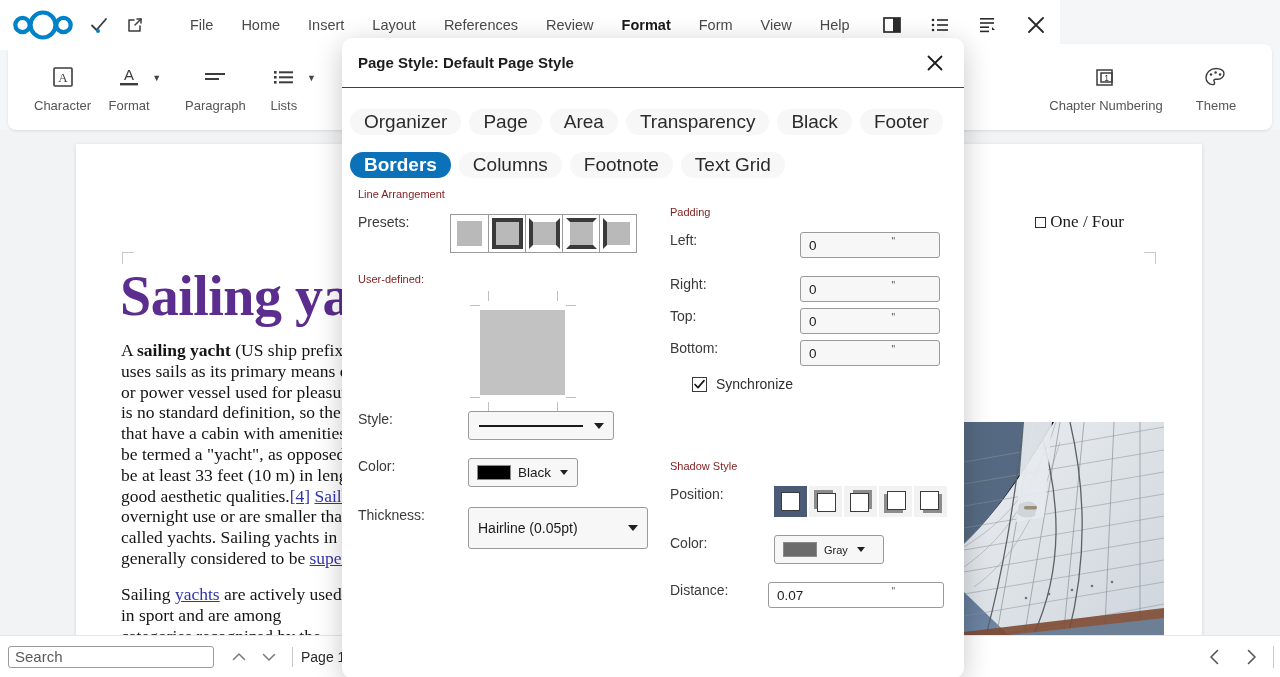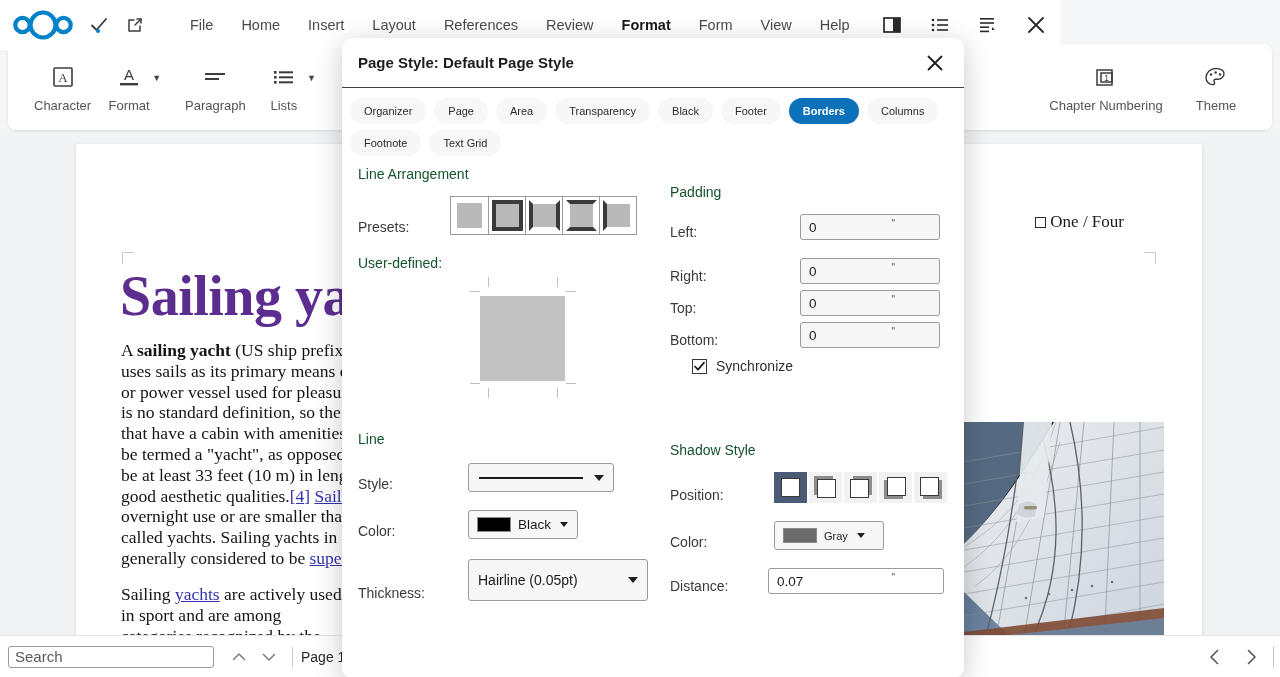--- a/index.html
+++ b/index.html
@@ -122,31 +122,32 @@
   .dlg-close {
     position: absolute; right: 14px; top: 10px; width: 30px; height: 30px;
     display: flex; align-items: center; justify-content: center;
     color: #1c1c1c; cursor: pointer; border-radius: 50%;
   }
 
   .dlg-tabs { padding: 10px 8px 4px 8px; display: flex; flex-wrap: wrap; gap: 6px 8px; }
   .tab {
     height: 26px; padding: 0 14px; border-radius: 13px;
     display: flex; align-items: center; justify-content: center;
-    font-size: 11px; color: #2b2b2b; background: #f7f7f7; cursor: pointer;
+    font-size: 19px; color: #2b2b2b; background: #f7f7f7; cursor: pointer;
     white-space: nowrap;
+    margin-top: 11px;
   }
   .tab.selected { background: #0b72b9; color: #ffffff; font-weight: bold; }
 
   .dlg-body { position: relative; padding: 14px 0 0 0; }
   .col-left { position: absolute; left: 16px; top: 6px; width: 300px; }
   .col-right { position: absolute; left: 328px; top: 24px; width: 280px; }
 
-  .sect-title { font-size: 14px; color: #14532d; margin-bottom: 14px; }
-  .row { display: flex; align-items: flex-end; margin-bottom: 14px; }
+  .sect-title { font-size: 11px; color: #7f1d1d; margin-bottom: 14px; }
+  .row { display: flex; align-items: flex-start; margin-bottom: 14px; }
   .row-label { font-size: 14px; color: #3a3a3a; }
 
   
   .presets { display: flex; border: 1px solid #9a9a9a; background:#fff; }
   .preset {
     width: 37px; height: 37px; cursor: pointer;
     display: flex; align-items: center; justify-content: center;
     background: #ffffff;
   }
   .preset + .preset { border-left: 1px solid #9a9a9a; }
@@ -543,21 +544,20 @@
           <div class="ud-tick" style="left:74px;top:0px;width:1.4px;height:10px;"></div>
           <div class="ud-tick" style="left:143px;top:0px;width:1.4px;height:10px;"></div>
           <div class="ud-tick" style="left:56px;top:14px;width:10px;height:1.4px;"></div>
           <div class="ud-tick" style="left:152px;top:14px;width:10px;height:1.4px;"></div>
           <div class="ud-tick" style="left:56px;top:106px;width:10px;height:1.4px;"></div>
           <div class="ud-tick" style="left:152px;top:106px;width:10px;height:1.4px;"></div>
           <div class="ud-tick" style="left:74px;top:111px;width:1.4px;height:10px;"></div>
           <div class="ud-tick" style="left:143px;top:111px;width:1.4px;height:10px;"></div>
         </div>
 
-        <div class="sect-title" style="margin-top:34px;margin-bottom:16px">Line</div>
 
         <div class="row">
           <div class="row-label" style="width:110px">Style:</div>
           <div class="ctrl-style">
             <div class="preview-line"></div>
             <div class="dd-arrow"></div>
           </div>
         </div>
 
         <div class="row" style="margin-top:18px">

